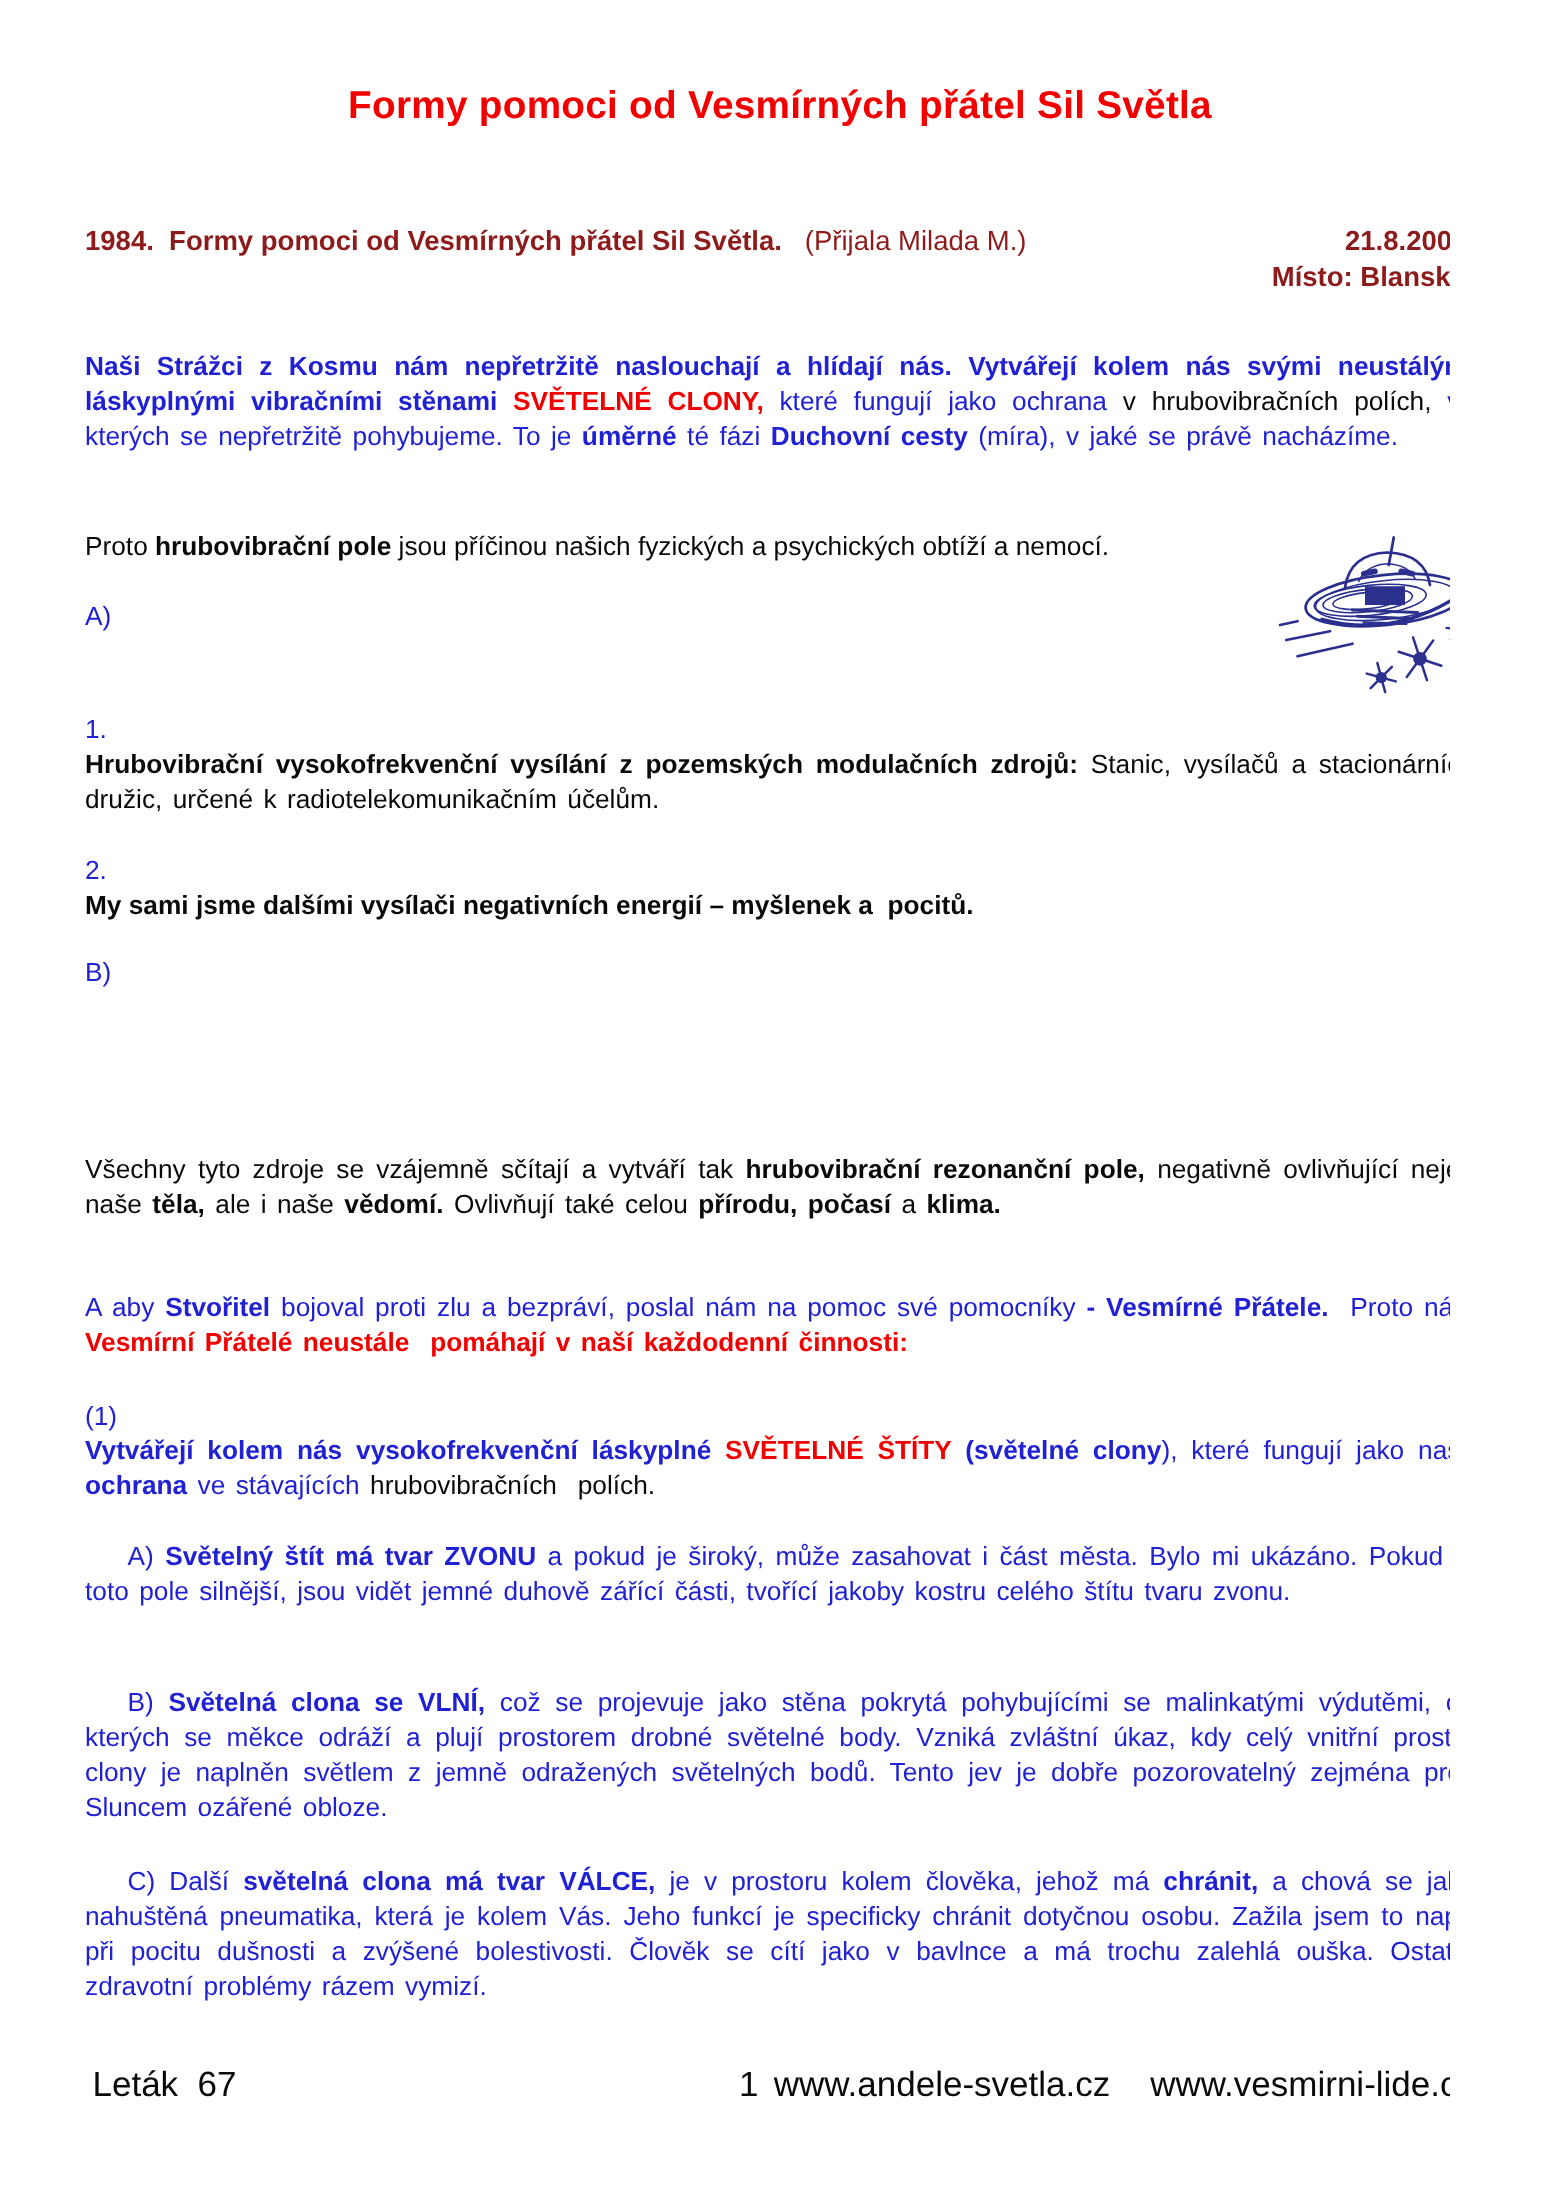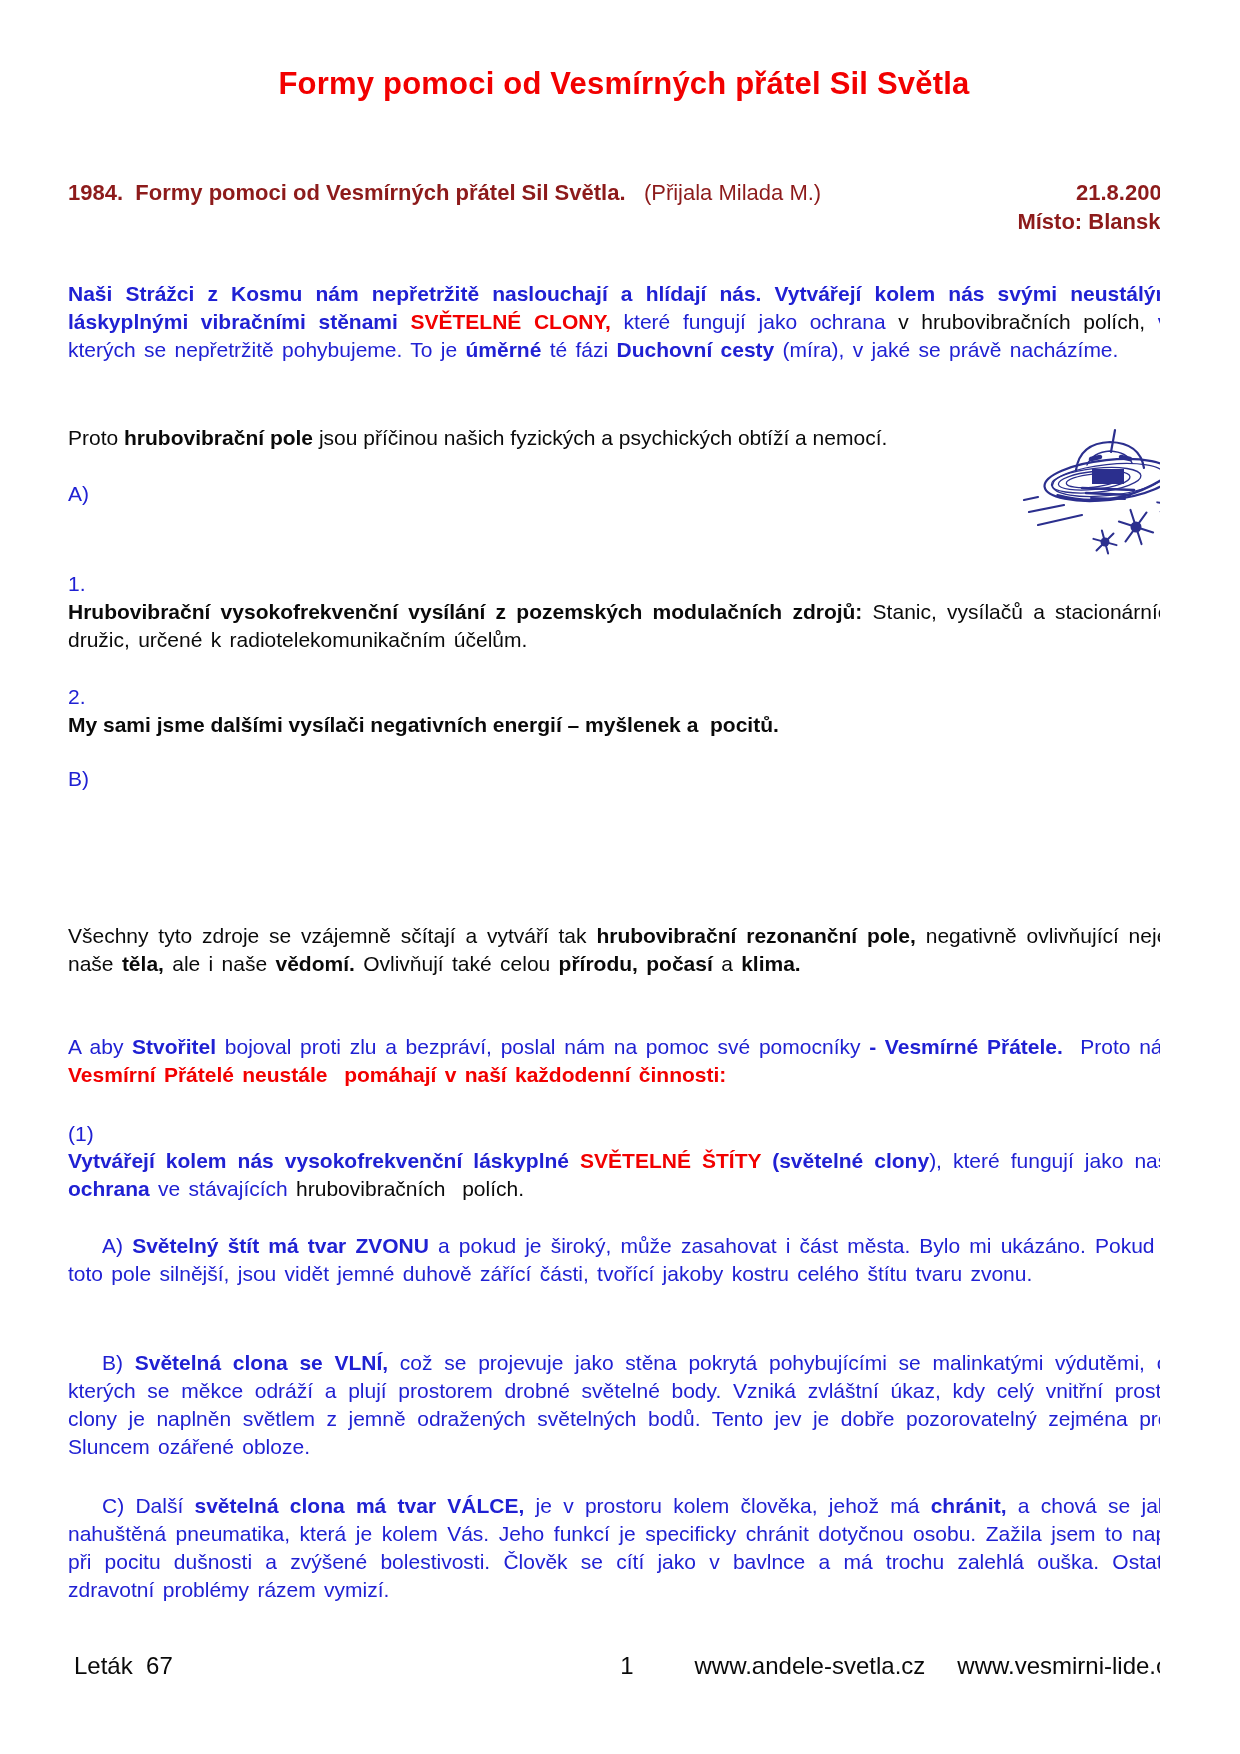--- a/index.html
+++ b/index.html
@@ -25,21 +25,21 @@
   .bold{font-weight:bold;}
   .c-blue{color:var(--body-blue,#2021d3);}
   .c-red{color:var(--accent-red,#f20000);}
   .c-black{color:var(--text-black,#0a0a0a);}
   .c-darkred{color:var(--heading-dark-red,#8d1b1b);}
 
   .ufo{position:absolute;left:1020px;top:428px;width:172px;height:132px;
     color:var(--illustration-navy,#2b2f8e);}
 
   .footer{position:absolute;left:68px;top:1652px;width:1112px;display:flex;
-    align-items:baseline;font-size:24px;color:var(--text-black,#0a0a0a);}
+    align-items:baseline;font-size:28px;color:var(--text-black,#0a0a0a);}
   .footer-left{flex:1;text-align:left;padding-left:6px;white-space:pre-wrap;}
   .footer-center{width:40px;text-align:center;}
   .footer-right{flex:1;text-align:right;white-space:nowrap;}
   .footer-url + .footer-url{margin-left:32px;}
 </style>
 </head>
 <body>
 
 <div class="page">
   <div class="content">

